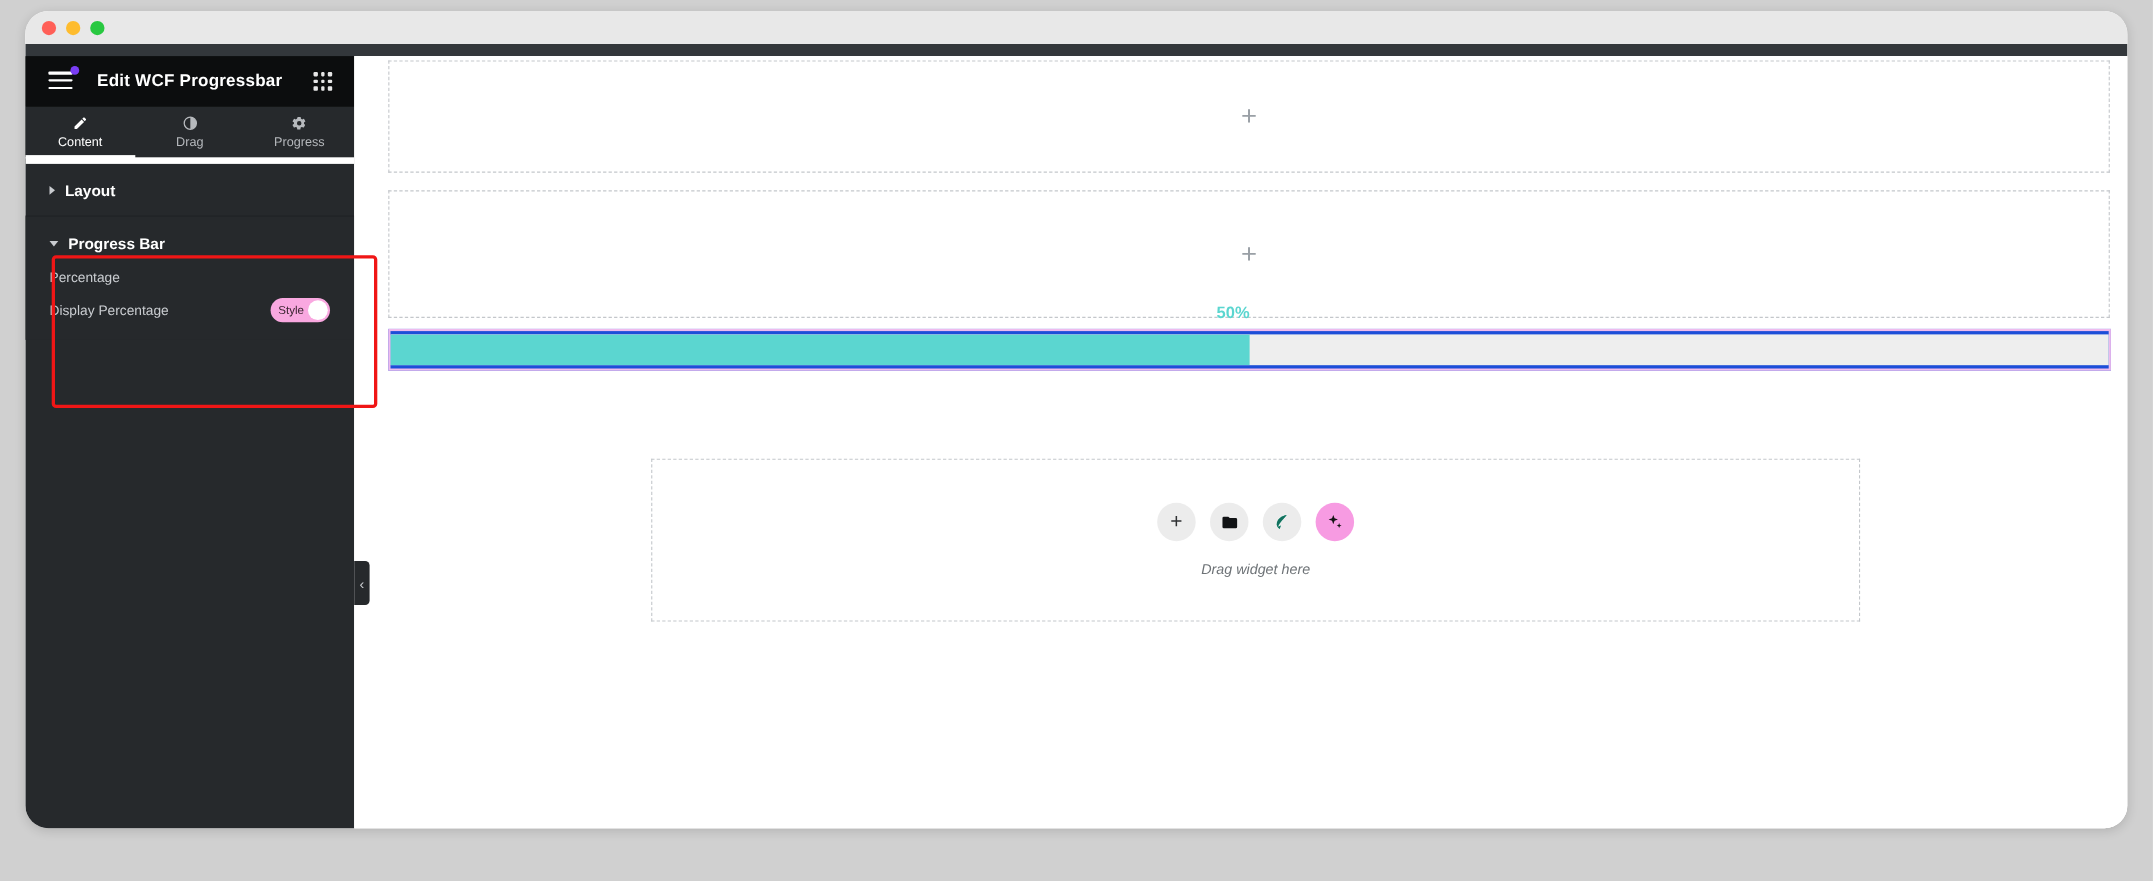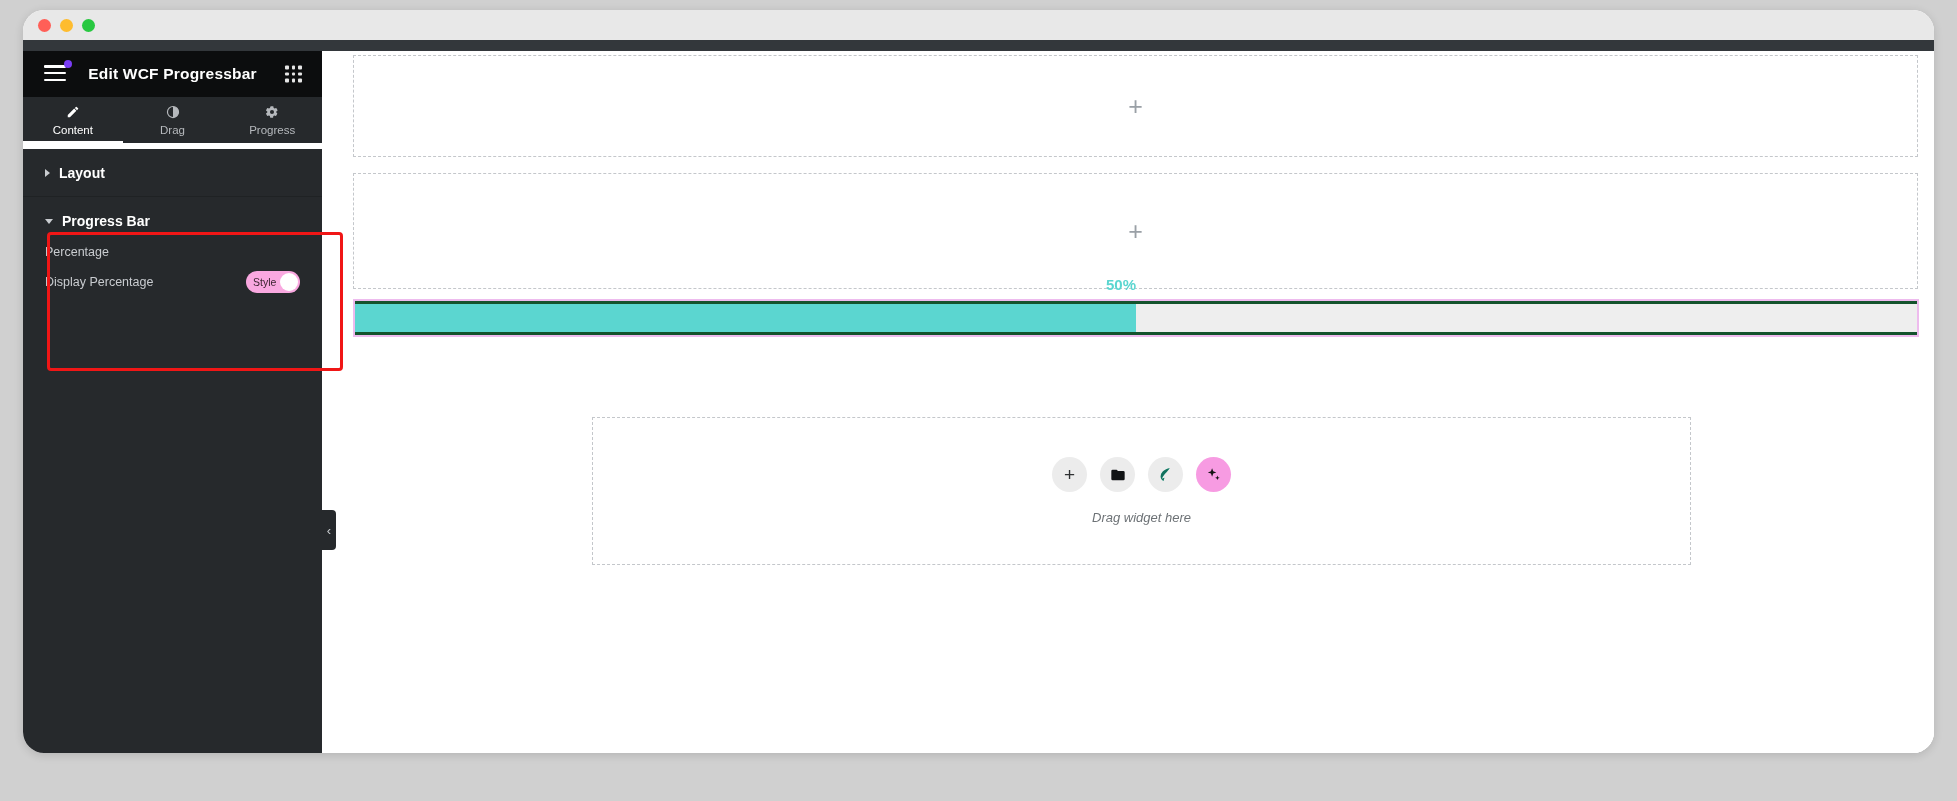--- a/index.html
+++ b/index.html
@@ -316,21 +316,21 @@
   }
 
   
   .pbar-widget {
     position: absolute;
     left: 31px;
     top: 248px;
     right: 15px;
     border: 2px solid #eebbee;
     padding: 3px 0;
-    background: #14532d;
+    background: #1d4ed8;
   }
   .pbar-label {
     position: absolute;
     top: -25px;
     transform: translateX(-100%);
     font-size: 15px;
     font-weight: bold;
     color: #5bd6d0;
     white-space: nowrap;
   }

